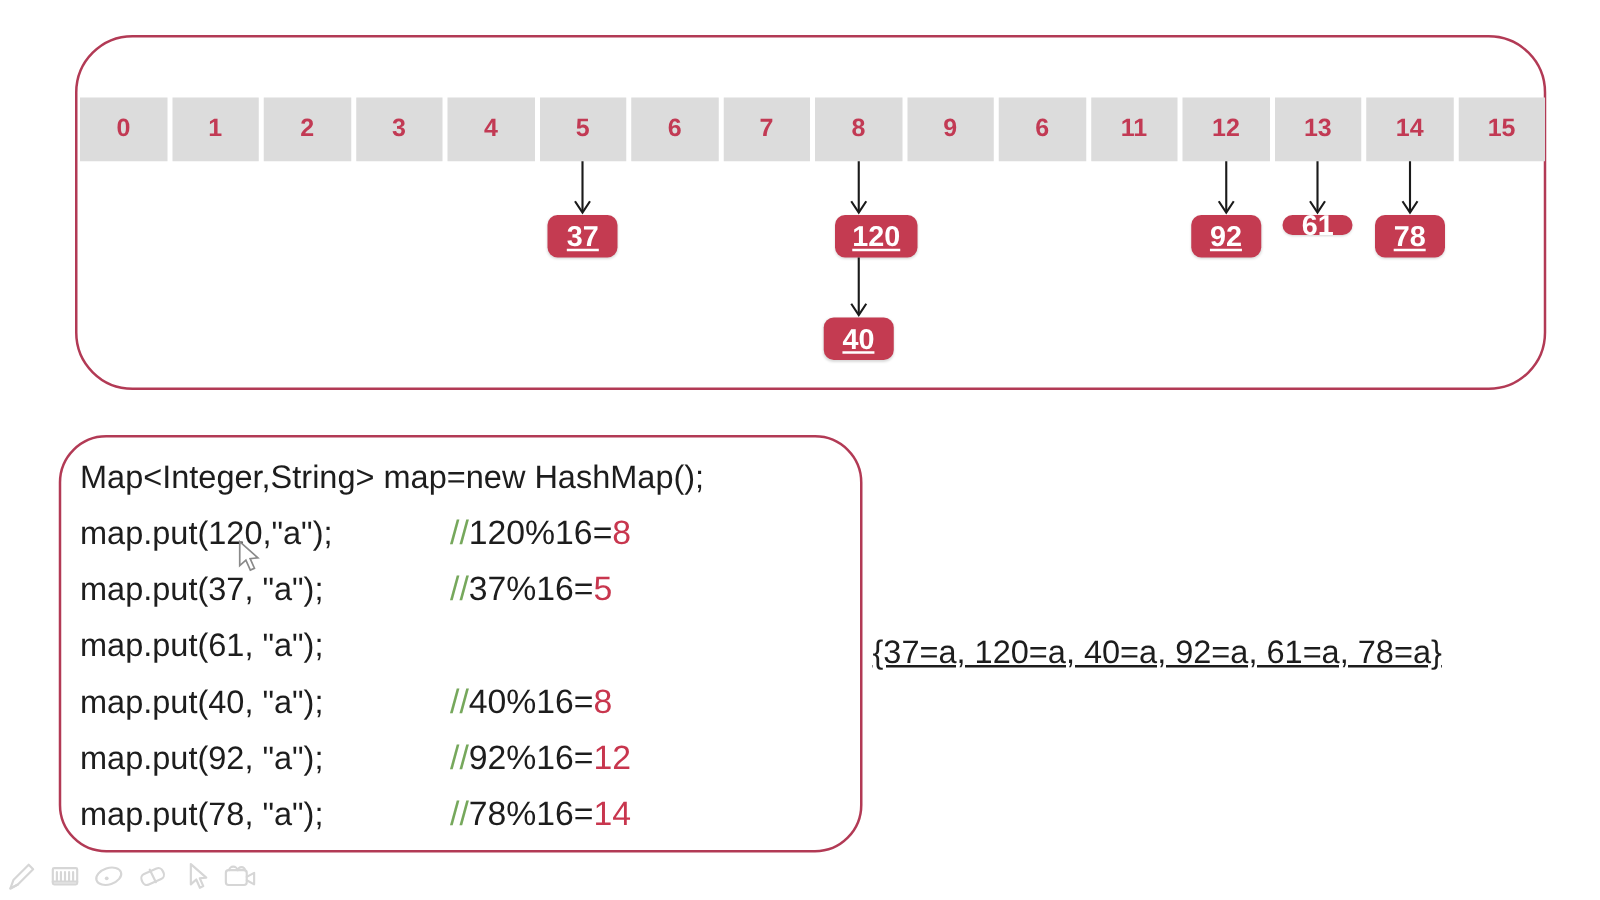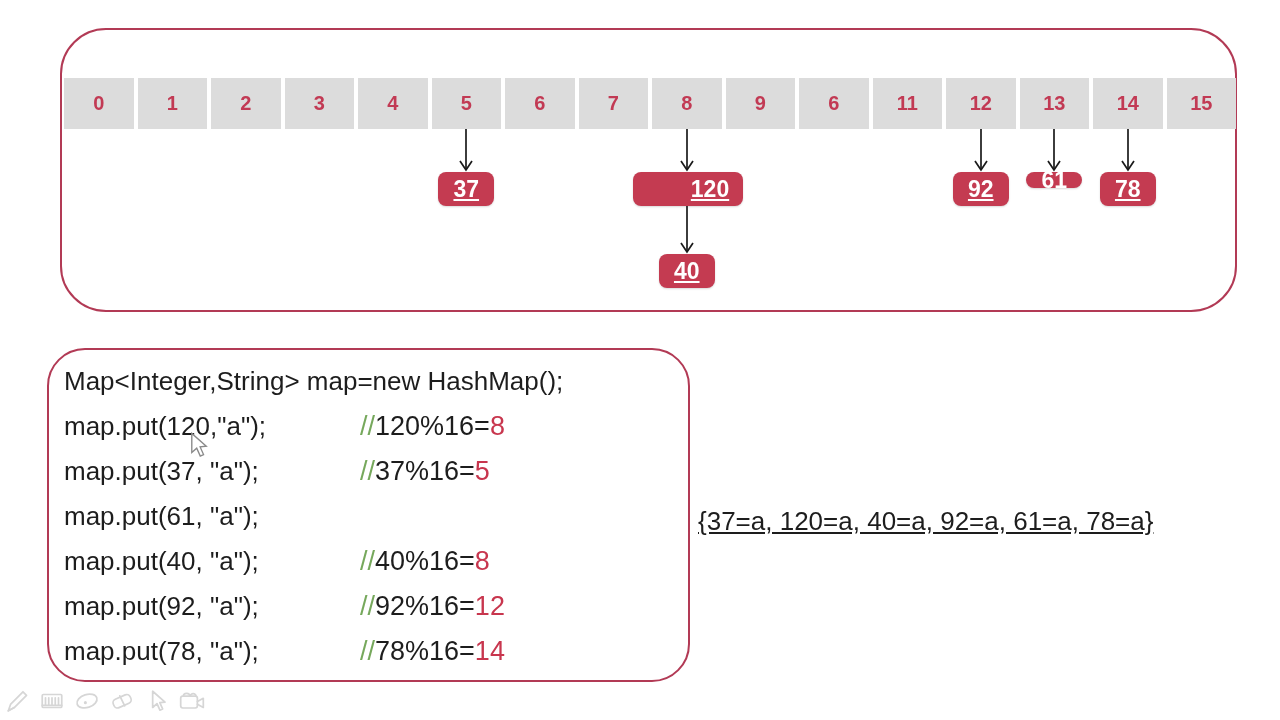--- a/index.html
+++ b/index.html
@@ -95,21 +95,21 @@
 <div id="nodesLayer">
     <svg width="20" height="42" class="arrow" style="left: 456.25px; top: 129px;">
       <line x1="10" y1="0" x2="10" y2="40" stroke="#1a1a1a" stroke-width="1.7"></line>
       <polyline points="4,32 10,41 16,32" fill="none" stroke="#1a1a1a" stroke-width="1.7"></polyline>
     </svg>
     <div class="node" style="left: 438.25px; top: 172px; width: 56px; height: 34px;">37</div>
     <svg width="20" height="42" class="arrow" style="left: 676.75px; top: 129px;">
       <line x1="10" y1="0" x2="10" y2="40" stroke="#1a1a1a" stroke-width="1.7"></line>
       <polyline points="4,32 10,41 16,32" fill="none" stroke="#1a1a1a" stroke-width="1.7"></polyline>
     </svg>
-    <div class="node" style="left: 633px; top: 172px; width: 66px; height: 34px; padding-left: 44px;">120</div>
+    <div class="node" style="left: 668px; top: 172px; width: 66px; height: 34px;">120</div>
     <svg width="20" height="47" class="arrow" style="left: 676.75px; top: 206px;">
       <line x1="10" y1="0" x2="10" y2="45" stroke="#1a1a1a" stroke-width="1.7"></line>
       <polyline points="4,37 10,46 16,37" fill="none" stroke="#1a1a1a" stroke-width="1.7"></polyline>
     </svg>
     <div class="node" style="left: 658.75px; top: 254px; width: 56px; height: 34px;">40</div>
     <svg width="20" height="42" class="arrow" style="left: 970.75px; top: 129px;">
       <line x1="10" y1="0" x2="10" y2="40" stroke="#1a1a1a" stroke-width="1.7"></line>
       <polyline points="4,32 10,41 16,32" fill="none" stroke="#1a1a1a" stroke-width="1.7"></polyline>
     </svg>
     <div class="node" style="left: 952.75px; top: 172px; width: 56px; height: 34px;">92</div>

